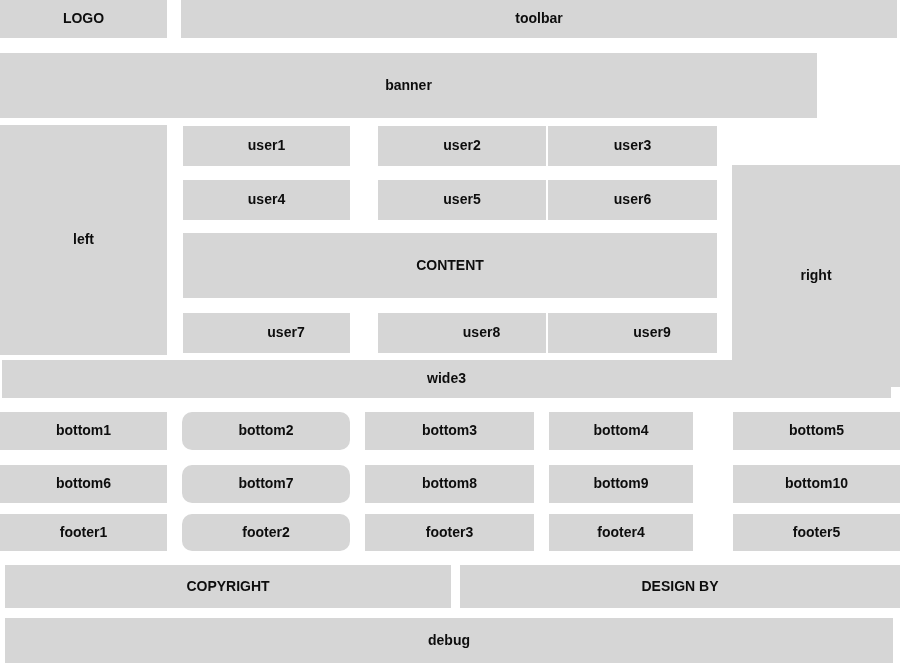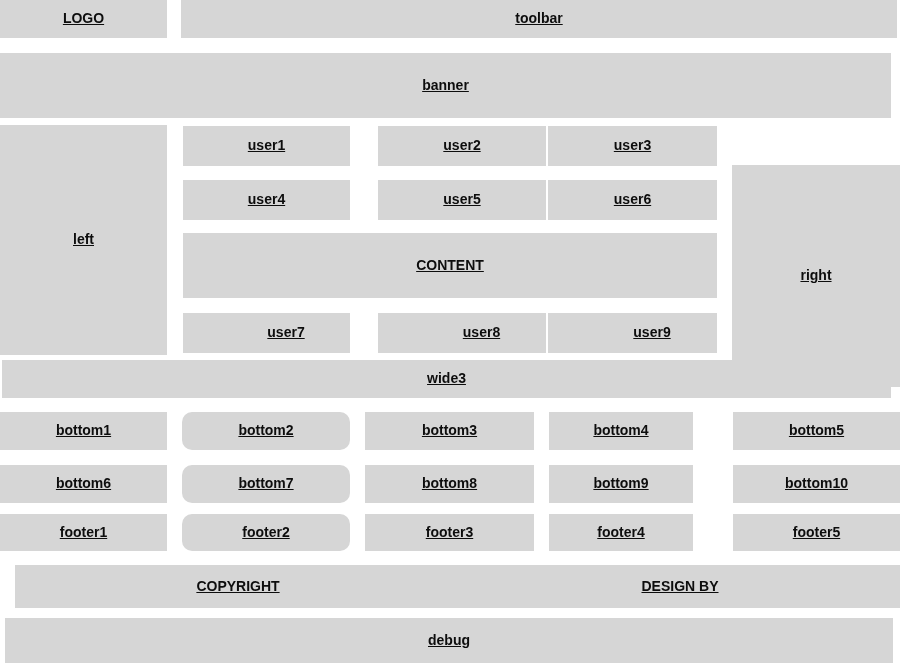--- a/index.html
+++ b/index.html
@@ -25,29 +25,28 @@
     font-size: 14px;
     display: flex;
     align-items: center;
     justify-content: center;
     box-sizing: border-box;
     text-align: center;
     line-height: 1.1;
     position: absolute;
     white-space: nowrap;
     overflow: hidden;
-    text-decoration: underline;
   }
 
   
   #region-logo    { left: 0px;   top: 0px;   width: 167px; height: 38px; }
   #region-toolbar { left: 181px; top: 0px;   width: 716px; height: 38px; }
 
   
-  #region-banner  { left: 0px;   top: 53px;  width: 891px; height: 65px; }
+  #region-banner  { left: 0px;   top: 53px;  width: 817px; height: 65px; }
 
   
   #region-left    { left: 0px;   top: 125px; width: 167px; height: 230px; text-align: right; }
   #region-right   { left: 732px; top: 125px; width: 168px; height: 222px; margin-top: 40px; }
 
   .user-r1 { top: 126px; height: 40px; }
   .user-r2 { top: 180px; height: 40px; }
   .user-r3 { top: 313px; height: 40px; padding-left: 39px; }
 
   .col-a { left: 183px; width: 167px; }
@@ -64,21 +63,21 @@
   .b-row2 { top: 465px; height: 38px; }
   .f-row  { top: 514px; height: 37px; }
 
   .bc1 { left: 0px;   width: 167px; }
   .bc2 { left: 182px; width: 168px; border-radius: 10px; }
   .bc3 { left: 365px; width: 169px; }
   .bc4 { left: 549px; width: 144px; }
   .bc5 { left: 733px; width: 167px; }
 
   
-  #region-copyright { left: 15px;   top: 565px; width: 446px; height: 43px; }
+  #region-copyright { left: 5px;   top: 565px; width: 446px; height: 43px; }
   #region-design    { left: 460px; top: 565px; width: 440px; height: 43px; }
 
   
   #region-debug { left: 5px; top: 618px; width: 888px; height: 45px; }
 </style>
 </head>
 <body>
 
 <div class="blk" id="region-logo">LOGO</div>
 <div class="blk" id="region-toolbar">toolbar</div>

